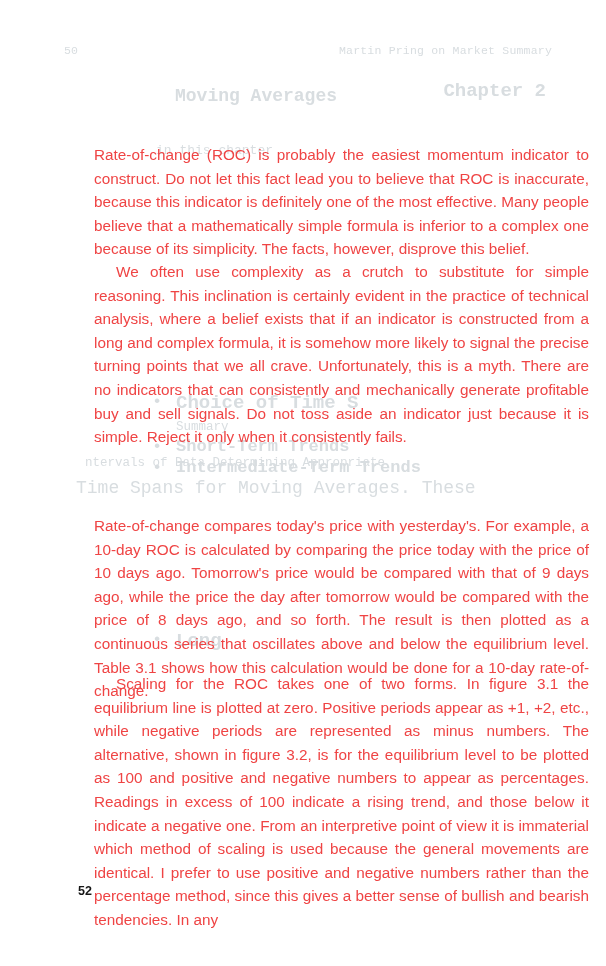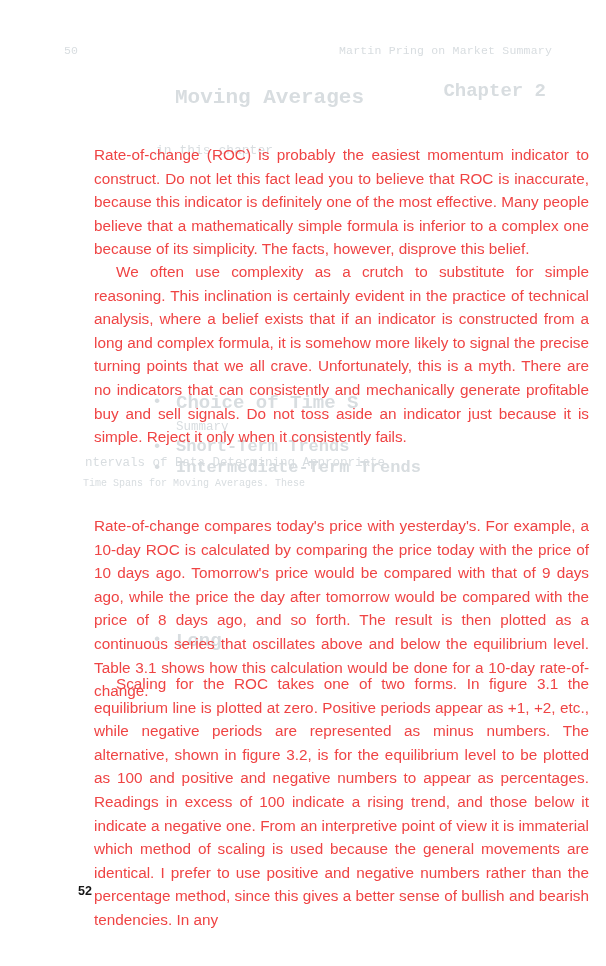--- a/index.html
+++ b/index.html
@@ -40,21 +40,21 @@
     font-weight: normal;
   }
   .bleed-chapter {
     top: 80px;
     right: 60px;
     font-size: 19px;
   }
   .bleed-title {
     top: 86px;
     left: 175px;
-    font-size: 21px;
+    font-size: 18px;
   }
   .bleed-sub1 {
     top: 143px;
     left: 156px;
     font-size: 13px;
     font-weight: normal;
   }
   .bleed-h-choice {
     top: 392px;
     left: 176px;
@@ -95,22 +95,22 @@
     font-size: 17px;
   }
   .bleed-bullet-c {
     top: 458px;
     left: 152px;
     font-size: 17px;
     font-weight: normal;
   }
   .bleed-line2 {
     top: 478px;
-    left: 83px;
-    font-size: 10px;
+    left: 76px;
+    font-size: 18px;
     font-weight: normal;
     text-align: right;
   }
   .bleed-h-long {
     top: 630px;
     left: 176px;
     font-size: 19px;
   }
   .bleed-bullet-d {
     top: 630px;

